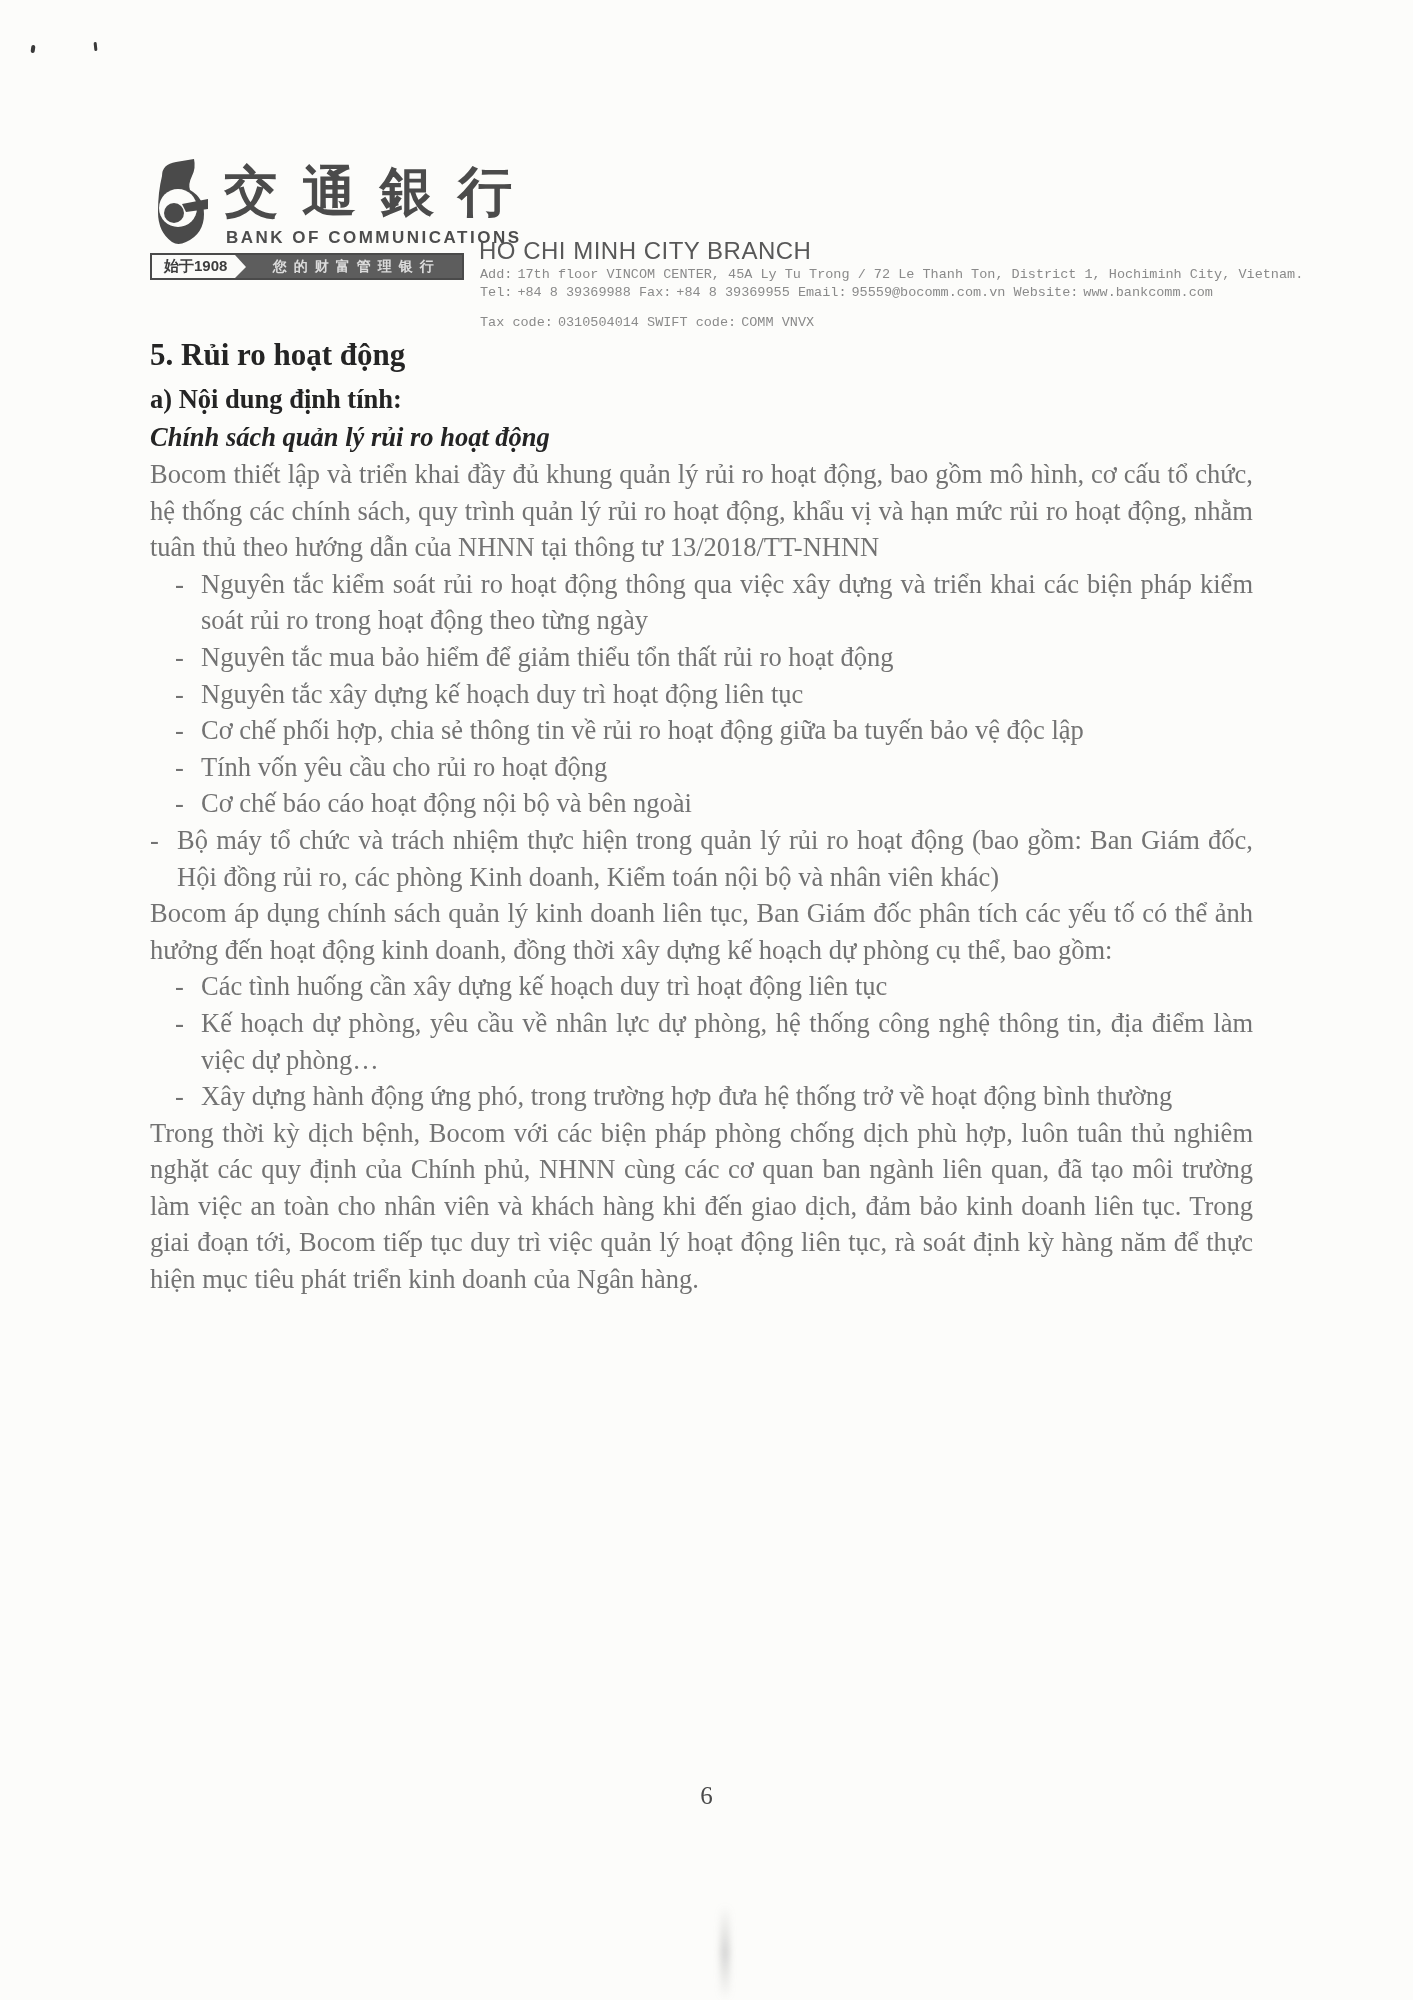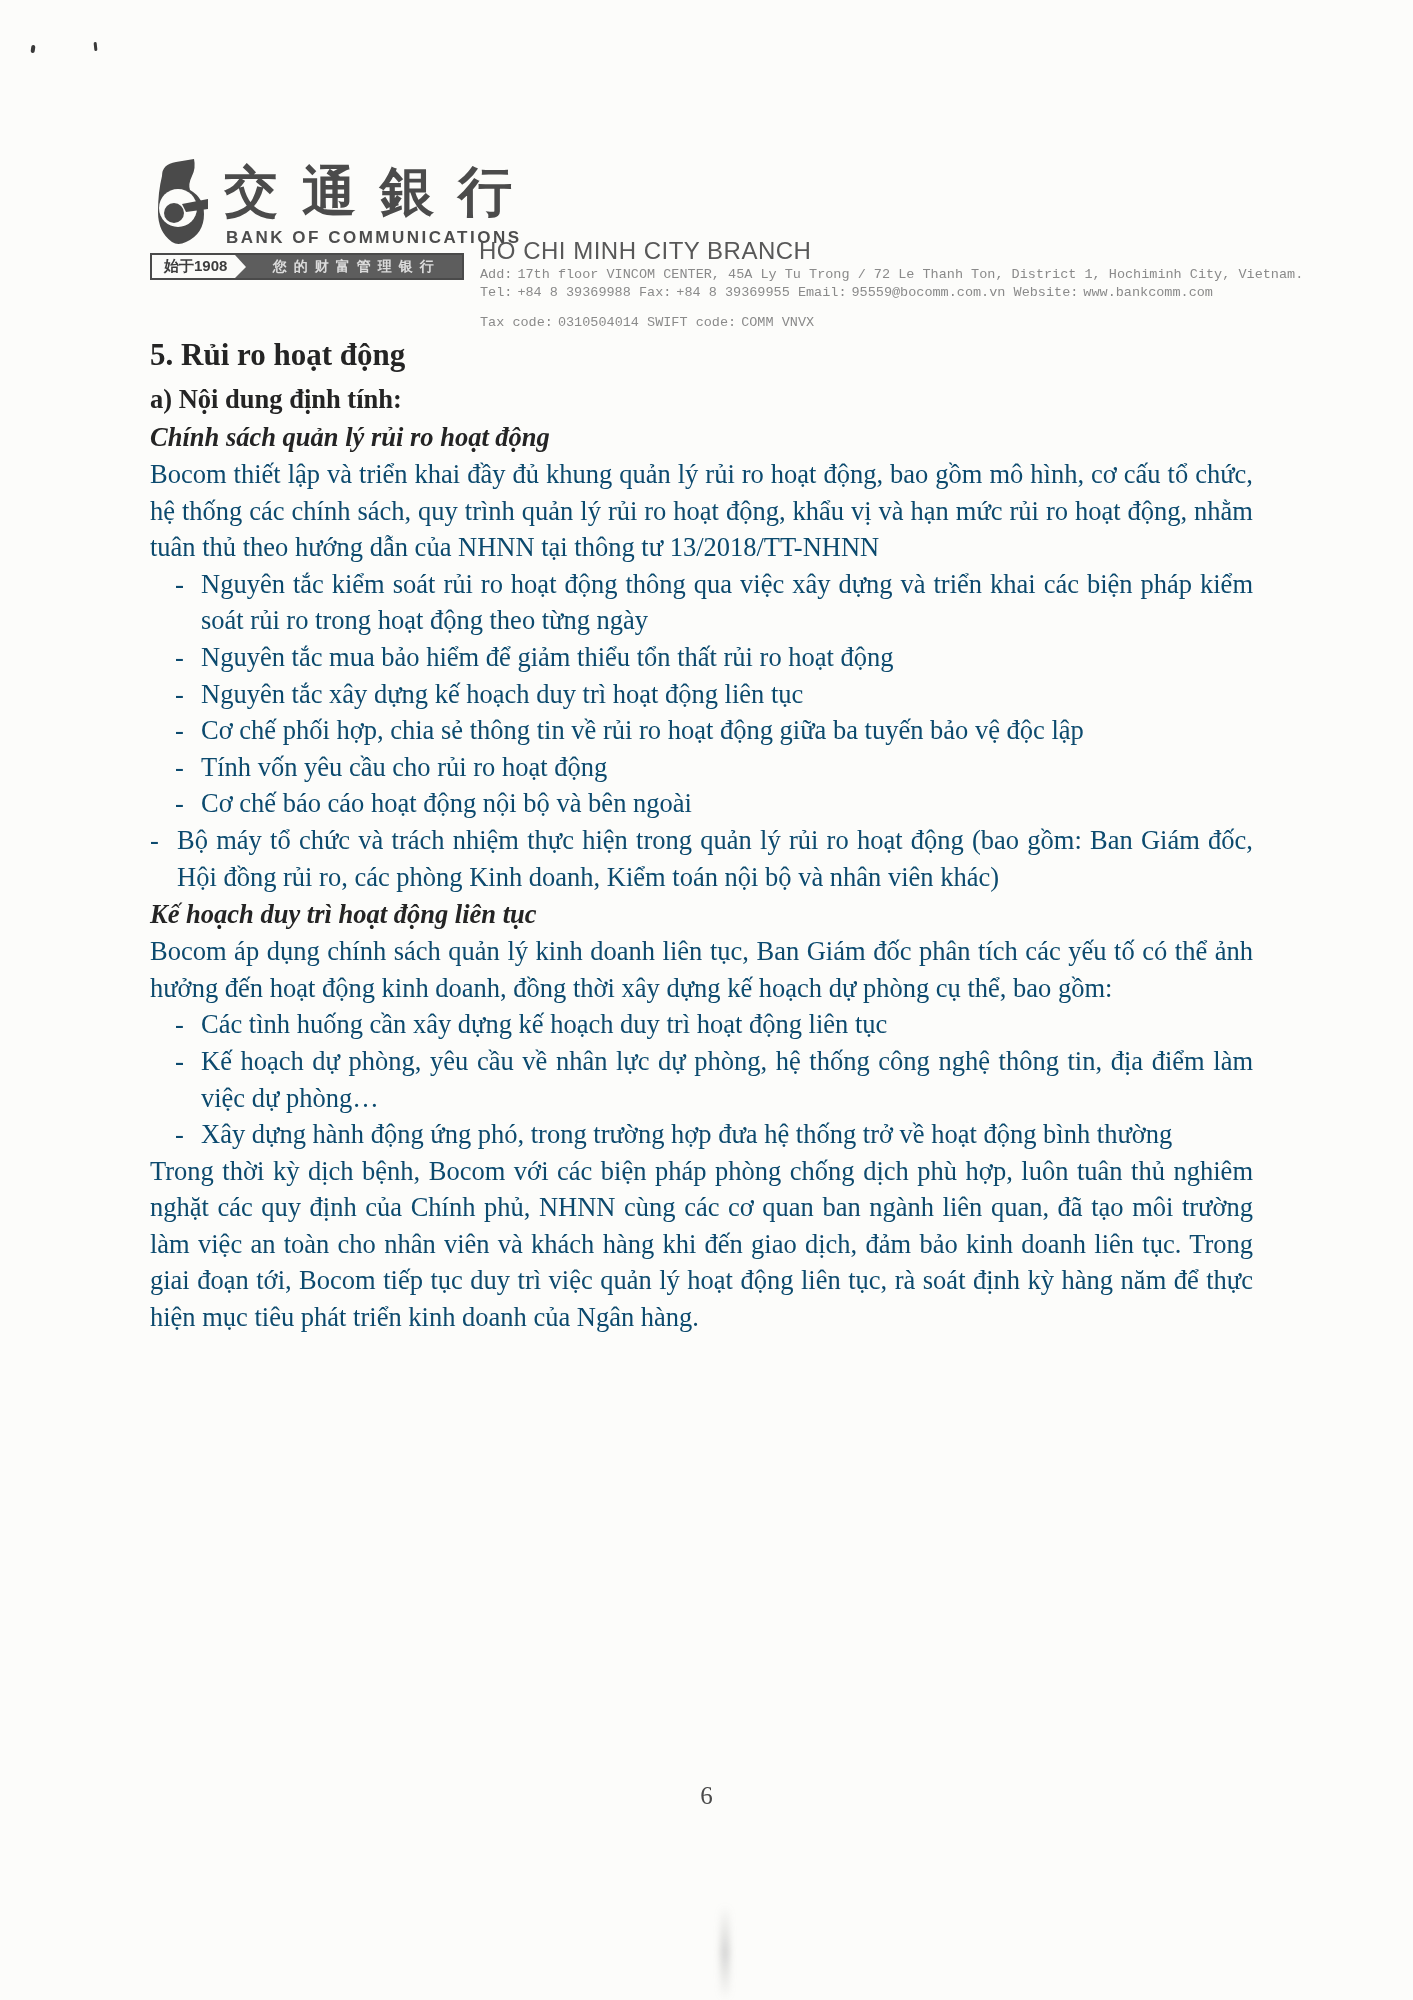--- a/index.html
+++ b/index.html
@@ -66,21 +66,21 @@
   .hline.l3 { top:315px; }
 
   
   .doc { position:absolute; left:150px; top:334px; width:1103px; }
   .doc h1 {
     margin:0 0 5px 0; font-size:31px; line-height:41px; font-weight:bold; color:#242424;
   }
   .doc h2 { margin:0; font-size:26.5px; line-height:38px; font-weight:bold; color:#242424; }
   .doc h3 { margin:0; font-size:26.5px; line-height:38px; font-weight:bold; font-style:italic; color:#242424; }
   .para, .bullet {
-    margin:0; font-size:26.5px; line-height:36.6px; text-align:justify; color:#0c4a6e;
+    margin:0; font-size:26.5px; line-height:36.6px; text-align:justify; color:#737373;
   }
   .bullet { position:relative; padding-left:51px; }
   .bullet .dash { position:absolute; left:25px; top:0; }
   .bullet.outer { padding-left:27px; }
   .bullet.outer .dash { left:0; }
 
   .page-num {
     position:absolute; left:0; top:1782px; width:1413px; text-align:center;
     font-size:25px; color:#4a4a4a;
   }
@@ -134,21 +134,20 @@
     <div class="bullet"><span class="dash">-</span></div>
     <div class="bullet"><span class="dash">-</span><span>Nguyên tắc kiểm soát rủi ro hoạt động thông qua việc xây dựng và triển khai các biện pháp kiểm soát rủi ro trong hoạt động theo từng ngày</span></div>
     <div class="bullet"><span class="dash">-</span><span>Nguyên tắc mua bảo hiểm để giảm thiểu tổn thất rủi ro hoạt động</span></div>
     <div class="bullet"><span class="dash">-</span><span>Nguyên tắc xây dựng kế hoạch duy trì hoạt động liên tục</span></div>
     <div class="bullet"><span class="dash">-</span><span>Cơ chế phối hợp, chia sẻ thông tin về rủi ro hoạt động giữa ba tuyến bảo vệ độc lập</span></div>
     <div class="bullet"><span class="dash">-</span><span>Tính vốn yêu cầu cho rủi ro hoạt động</span></div>
     <div class="bullet"><span class="dash">-</span><span>Cơ chế báo cáo hoạt động nội bộ và bên ngoài</span></div>
 
     <div class="bullet outer"><span class="dash">-</span><span>Bộ máy tổ chức và trách nhiệm thực hiện trong quản lý rủi ro hoạt động (bao gồm: Ban Giám đốc, Hội đồng rủi ro, các phòng Kinh doanh, Kiểm toán nội bộ và nhân viên khác)</span></div>
 
-    <h3>Kế hoạch duy trì hoạt động liên tục</h3>
     <p class="para">Bocom áp dụng chính sách quản lý kinh doanh liên tục, Ban Giám đốc phân tích các yếu tố có thể ảnh hưởng đến hoạt động kinh doanh, đồng thời xây dựng kế hoạch dự phòng cụ thể, bao gồm:</p>
 
     <div class="bullet"><span class="dash">-</span><span>Các tình huống cần xây dựng kế hoạch duy trì hoạt động liên tục</span></div>
     <div class="bullet"><span class="dash">-</span></div>
     <div class="bullet"><span class="dash">-</span><span>Kế hoạch dự phòng, yêu cầu về nhân lực dự phòng, hệ thống công nghệ thông tin, địa điểm làm việc dự phòng…</span></div>
     <div class="bullet"><span class="dash">-</span><span>Xây dựng hành động ứng phó, trong trường hợp đưa hệ thống trở về hoạt động bình thường</span></div>
 
     <p class="para">Trong thời kỳ dịch bệnh, Bocom với các biện pháp phòng chống dịch phù hợp, luôn tuân thủ nghiêm nghặt các quy định của Chính phủ, NHNN cùng các cơ quan ban ngành liên quan, đã tạo môi trường làm việc an toàn cho nhân viên và khách hàng khi đến giao dịch, đảm bảo kinh doanh liên tục. Trong giai đoạn tới, Bocom tiếp tục duy trì việc quản lý hoạt động liên tục, rà soát định kỳ hàng năm để thực hiện mục tiêu phát triển kinh doanh của Ngân hàng.</p>
   </div>
 

